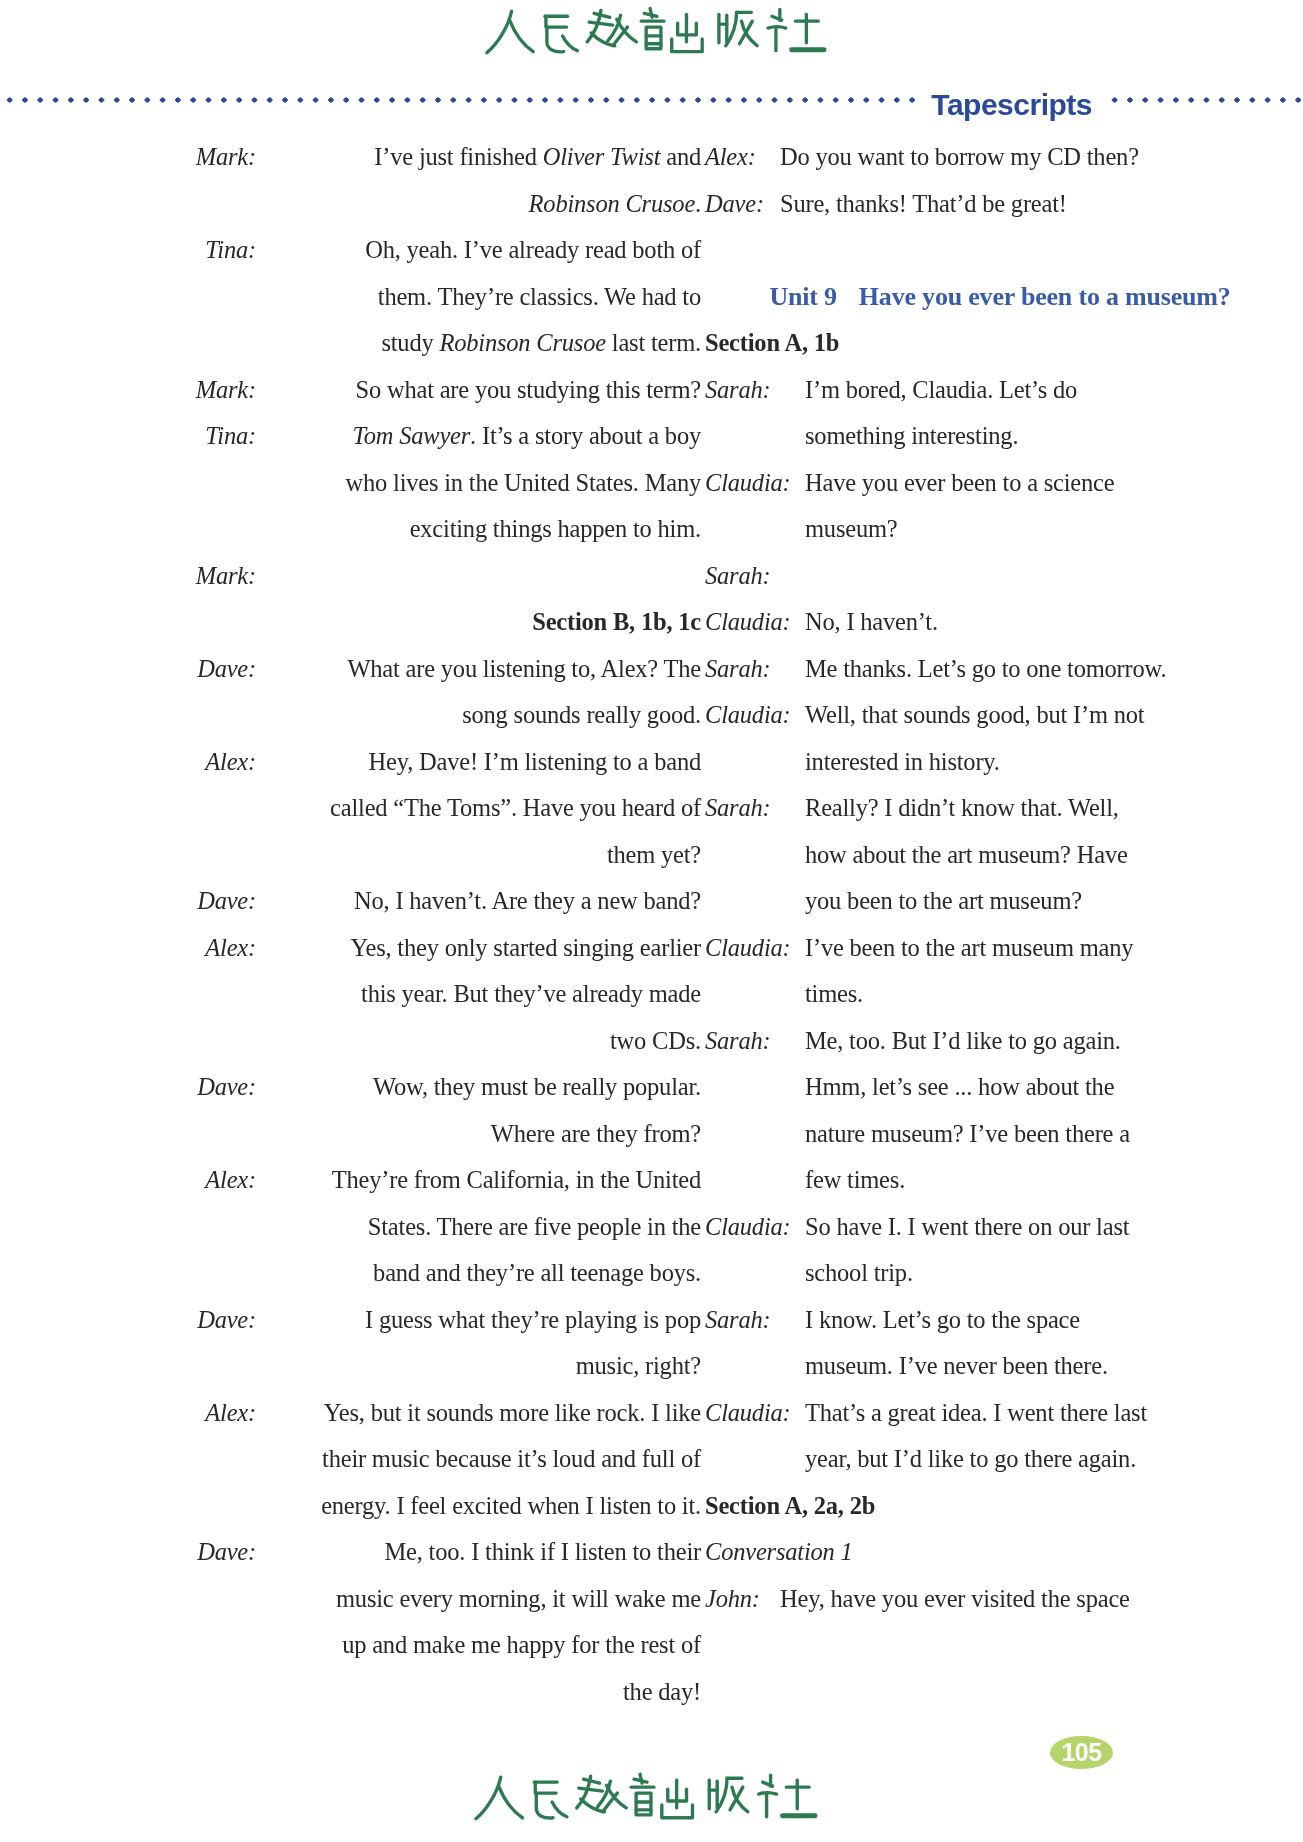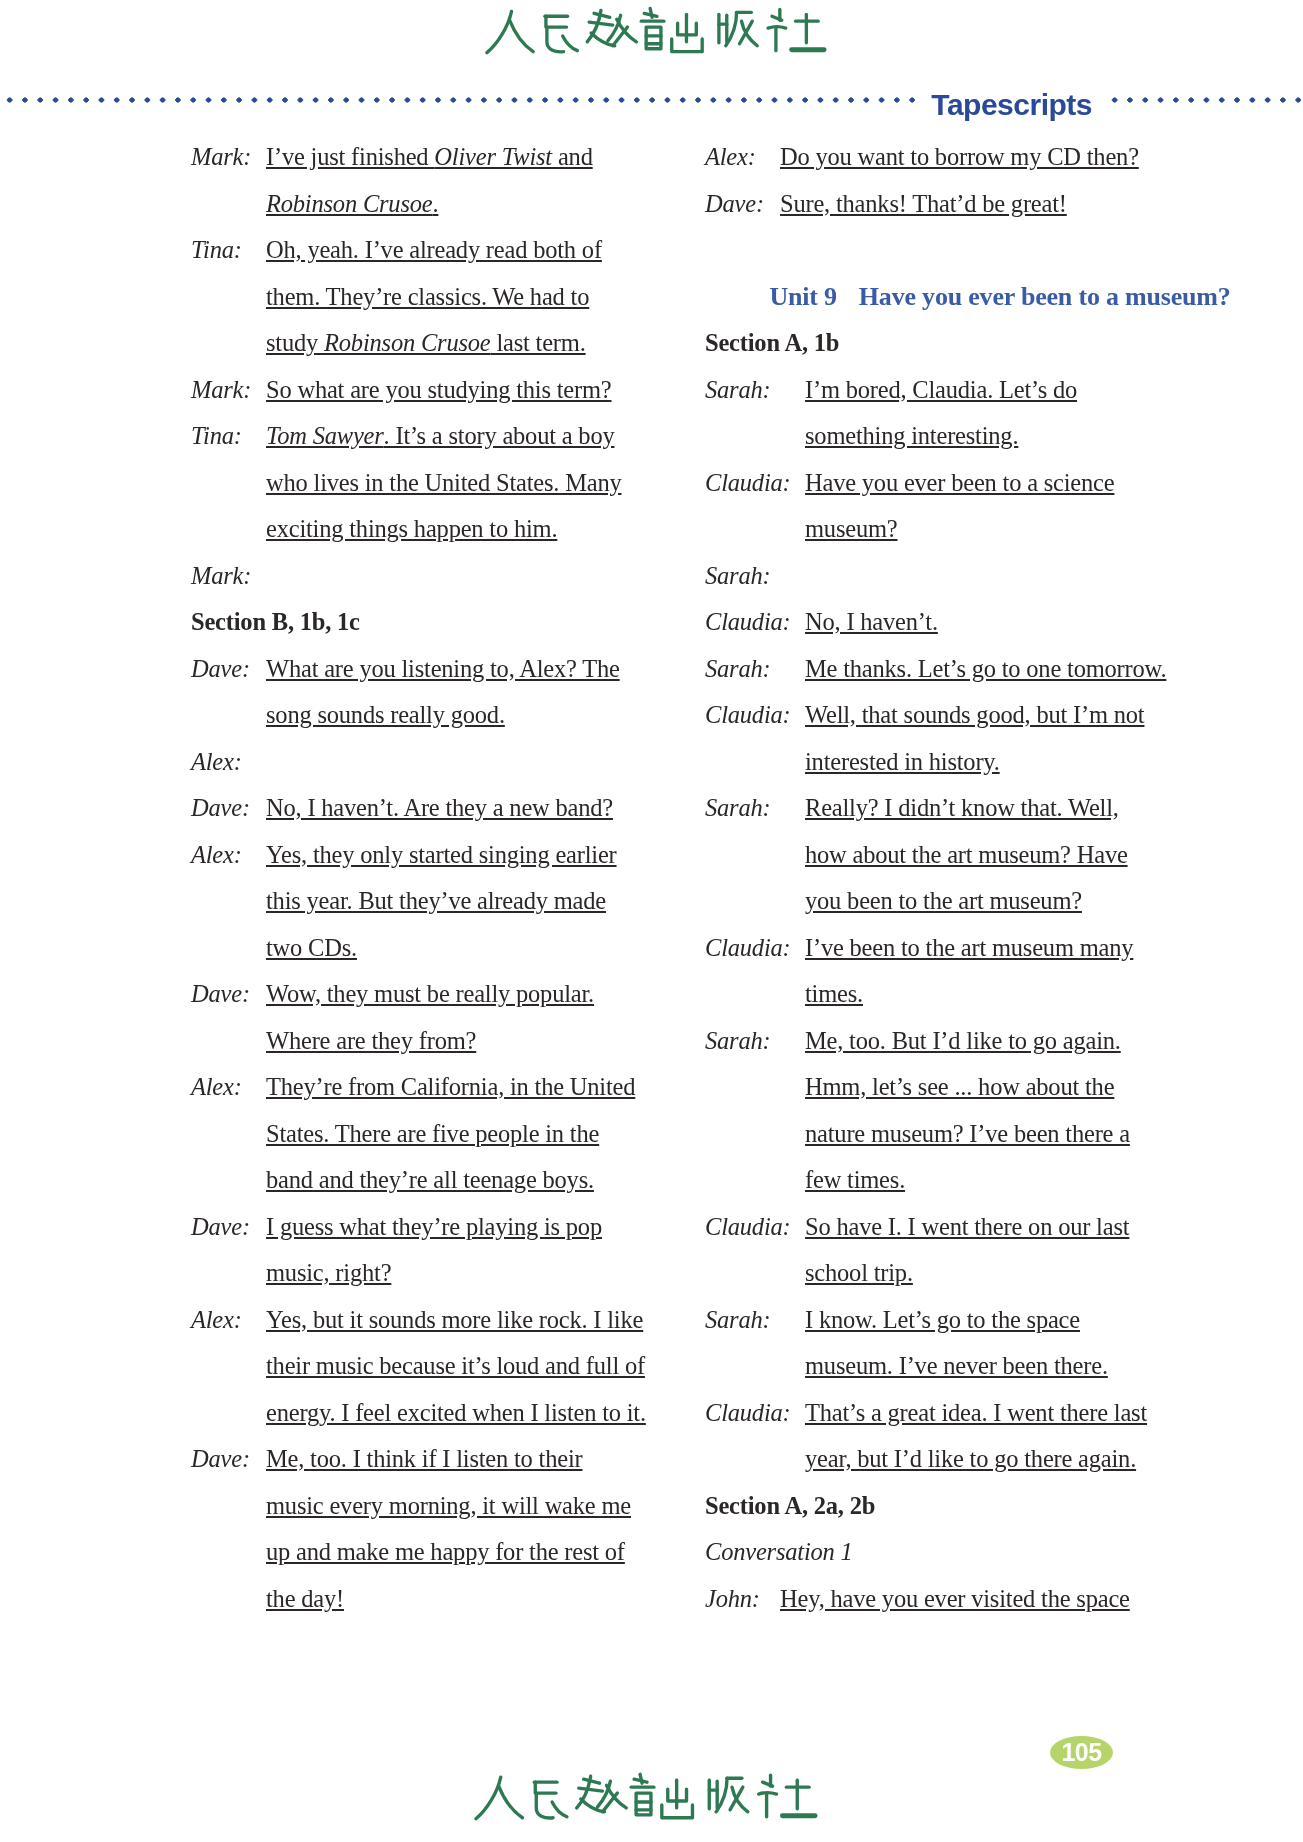--- a/index.html
+++ b/index.html
@@ -44,26 +44,26 @@
     flex:0 0 auto;
     margin:16px 13px 0 16px;
     position:relative;top:-3px;
     font-family:"Liberation Sans","DejaVu Sans",sans-serif;
     font-weight:bold;font-size:30px;letter-spacing:-0.5px;
     color:var(--accent-blue);
     white-space:nowrap;
   }
   
   .column{position:absolute;top:134px;font-size:24.5px;line-height:46.5px;letter-spacing:-0.2px;}
-  .column-left{left:191px;width:520px;}
+  .column-left{left:181px;width:520px;text-align:right;}
   .column-right{left:705px;width:590px;}
   .turn{display:grid;grid-template-columns:75px 1fr;}
   .turn.wide{grid-template-columns:100px 1fr;}
   .speaker{font-style:italic;white-space:nowrap;}
-  .turn-text{white-space:nowrap;text-decoration:underline;}
+  .turn-text{white-space:nowrap;}
   .section-heading{font-weight:bold;white-space:nowrap;}
   .subsection-heading{font-weight:normal;font-style:italic;white-space:nowrap;}
   .unit-heading{
     font-weight:bold;color:var(--unit-blue);
     font-size:26px;white-space:nowrap;text-align:center;
   }
   .unit-label{margin-right:22px;}
   .line-spacer{height:46.5px;}
   
   .page-badge{
@@ -152,20 +152,21 @@
     <div class="turn">
       <span class="speaker">Mark:</span>
     </div>
     <div class="section-heading">Section B, 1b, 1c</div>
     <div class="turn">
       <span class="speaker">Dave:</span>
       <span class="turn-text">What are you listening to, Alex? The<br>song sounds really good.</span>
     </div>
     <div class="turn">
       <span class="speaker">Alex:</span>
+      <span class="turn-text">Hey, Dave! I’m listening to a band<br>called “The Toms”. Have you heard of<br>them yet?</span>
     </div>
     <div class="turn">
       <span class="speaker">Dave:</span>
       <span class="turn-text">No, I haven’t. Are they a new band?</span>
     </div>
     <div class="turn">
       <span class="speaker">Alex:</span>
       <span class="turn-text">Yes, they only started singing earlier<br>this year. But they’ve already made<br>two CDs.</span>
     </div>
     <div class="turn">

